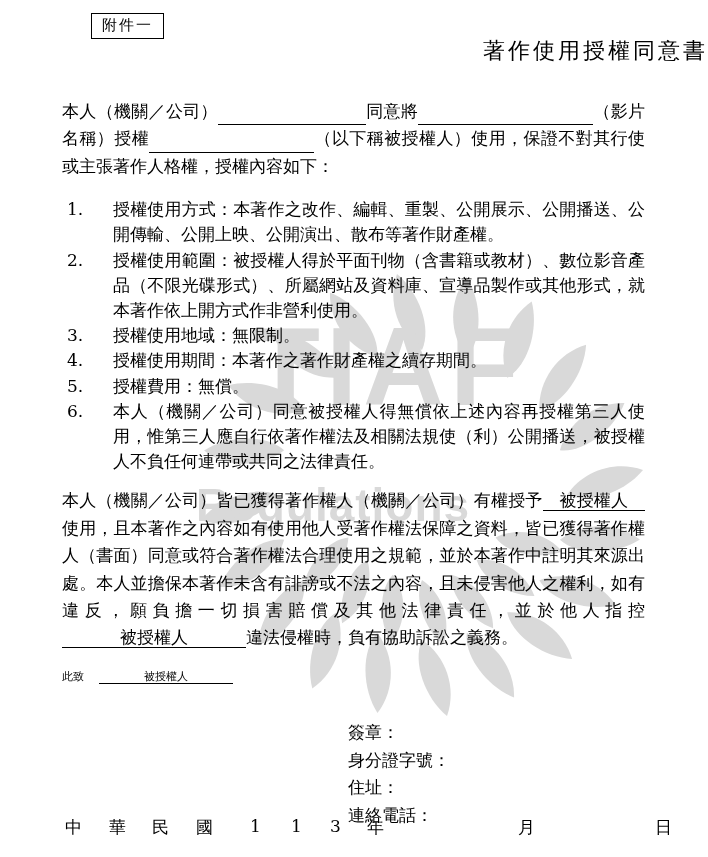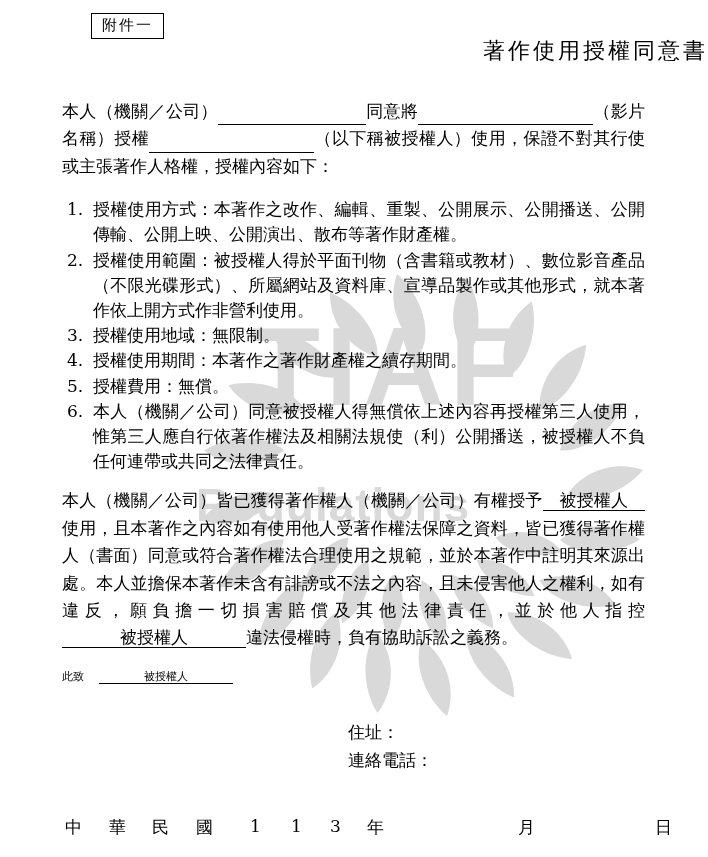--- a/index.html
+++ b/index.html
@@ -53,21 +53,21 @@
   .b165{width:165px;}
   .terms{
     margin:17px 63px 0 62px;width:583px;
     font-size:17px;line-height:25.2px;
   }
   .term{display:flex;}
   .term .num{
     width:31px;flex:0 0 31px;
     box-sizing:border-box;padding-left:5px;
   }
-  .term .txt{flex:1;text-align:justify;}
+  .term .txt{flex:1;text-align:justify;margin-left:20px;}
   .warranty{
     margin:13px 63px 0 62px;width:583px;
     text-align:justify;
   }
   .fill{
     border-bottom:1px solid #000;
     white-space:nowrap;
   }
   .fill-1{padding:0 17px;}
   .fill-2{padding:0 58px;}
@@ -173,20 +173,22 @@
       </div>
     </div>
 
     <p class="warranty body-text"><span>本人（機關／公司）皆已獲得著作權人（機關／公司）有權授予</span><span class="fill fill-1">被授權人</span><span>使用，且本著作之內容如有使用他人受著作權法保障之資料，皆已獲得著作權人（書面）同意或符合著作權法合理使用之規範，並於本著作中註明其來源出處。本人並擔保本著作未含有誹謗或不法之內容，且未侵害他人之權利，如有違反，願負擔一切損害賠償及其他法律責任，並於他人指控</span><span class="fill fill-2">被授權人</span><span>違法侵權時，負有協助訴訟之義務。</span></p>
 
     <div class="salutation">
       <span>此致</span><span class="fill-salute">被授權人</span>
     </div>
 
     <div class="signature">
+      <div>簽章：</div>
+      <div>身分證字號：</div>
       <div>住址：</div>
       <div>連絡電話：</div>
     </div>
 
     <div class="date-line">
       <span class="dc0">中</span>
       <span class="dc1">華</span>
       <span class="dc2">民</span>
       <span class="dc3">國</span>
       <span class="dc4">1</span>

